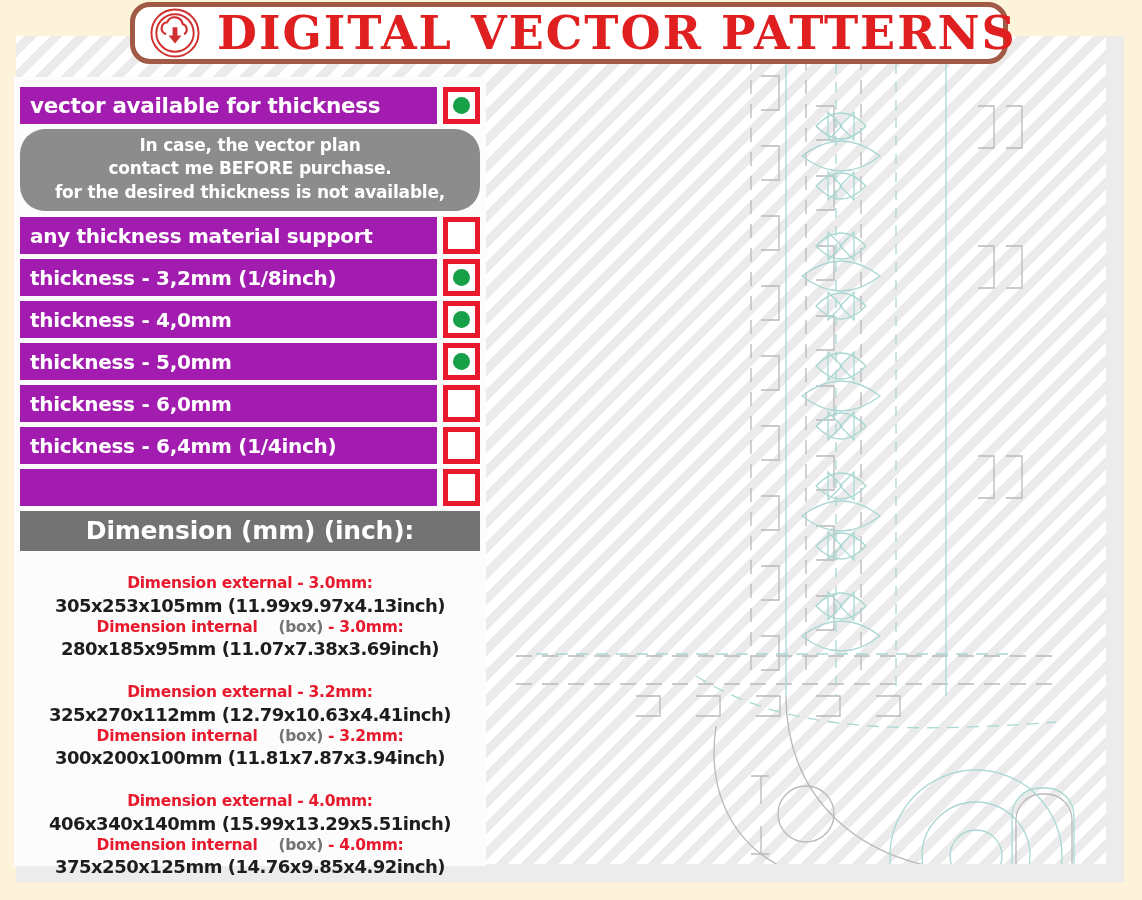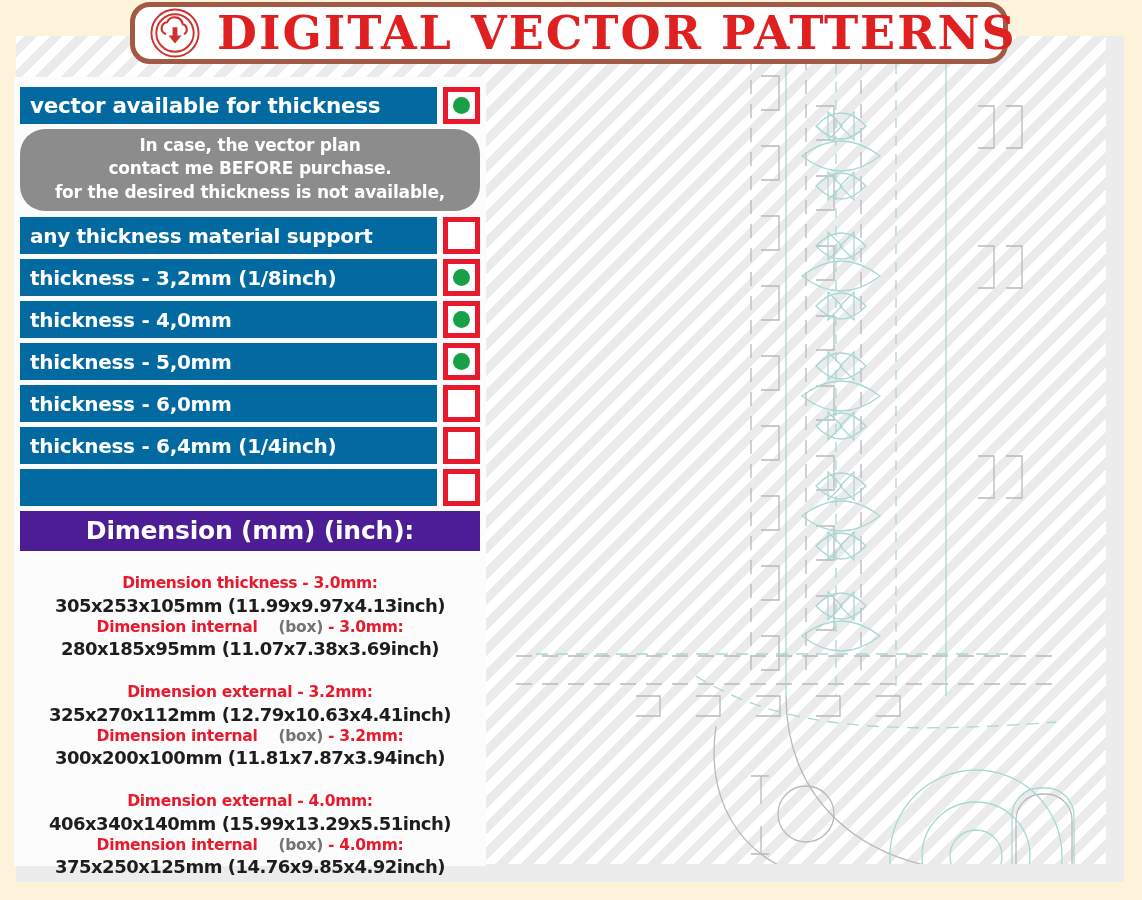--- a/index.html
+++ b/index.html
@@ -95,21 +95,21 @@
   }
 
   .row {
     display: flex;
     align-items: stretch;
     margin-bottom: 5px;
     height: 37px;
   }
   .row-label {
     flex: 1 1 auto;
-    background: #0369a1;
+    background: #a21caf;
     color: #ffffff;
     display: flex;
     align-items: center;
     padding: 14px 10px;
     font-weight: bold;
     font-size: 20px;
     letter-spacing: -0.3px;
     white-space: nowrap;
     overflow: hidden;
   }
@@ -141,21 +141,21 @@
     font-size: 17px;
     line-height: 1.38;
     padding: 5px 6px 7px 6px;
     margin-bottom: 6px;
     letter-spacing: -0.2px;
     border-radius: 25px;
   }
 
   
   #dim-header {
-    background: #4c1d95;
+    background: #737373;
     color: #ffffff;
     text-align: center;
     font-weight: bold;
     font-size: 25px;
     padding: 5px 0 6px 0;
     letter-spacing: -0.2px;
     margin-bottom: 16px;
   }
 
   
@@ -354,21 +354,21 @@
       <div class="row-box">
         <span class="dot off"></span>
       </div>
     </div>
 
     <div id="dim-header">Dimension (mm) (inch):</div>
 
     <div id="dim-body">
 
       <div class="dim-group">
-        <div class="dim-title">Dimension thickness - 3.0mm:</div>
+        <div class="dim-title">Dimension external - 3.0mm:</div>
         <div class="dim-value">305x253x105mm (11.99x9.97x4.13inch)</div>
         <div class="dim-title"><span>Dimension internal</span><span class="plain"> (box)</span><span> - 3.0mm:</span></div>
         <div class="dim-value">280x185x95mm (11.07x7.38x3.69inch)</div>
       </div>
 
       <div class="dim-group">
         <div class="dim-title">Dimension external - 3.2mm:</div>
         <div class="dim-value">325x270x112mm (12.79x10.63x4.41inch)</div>
         <div class="dim-title"><span>Dimension internal</span><span class="plain"> (box)</span><span> - 3.2mm:</span></div>
         <div class="dim-value">300x200x100mm (11.81x7.87x3.94inch)</div>

